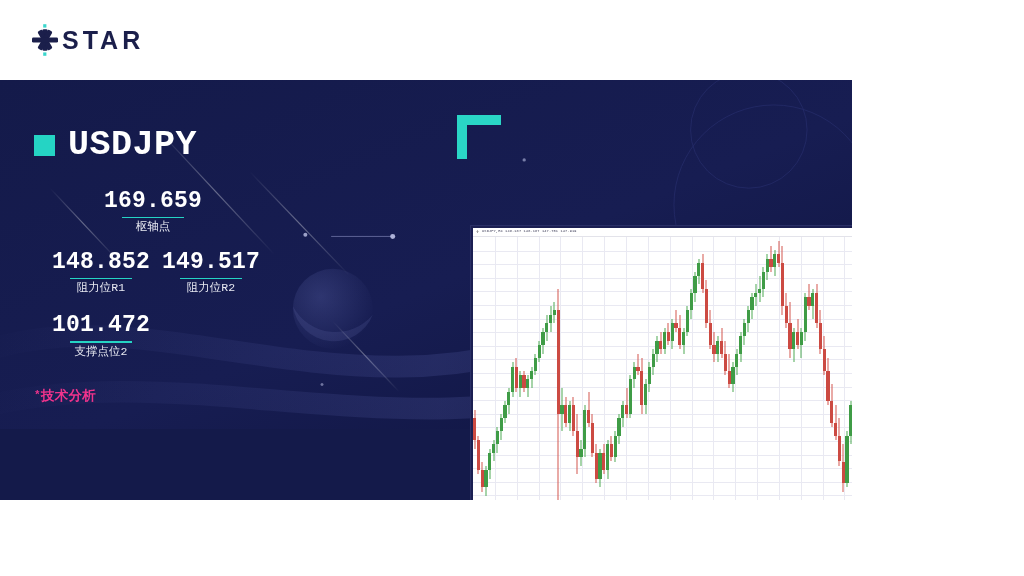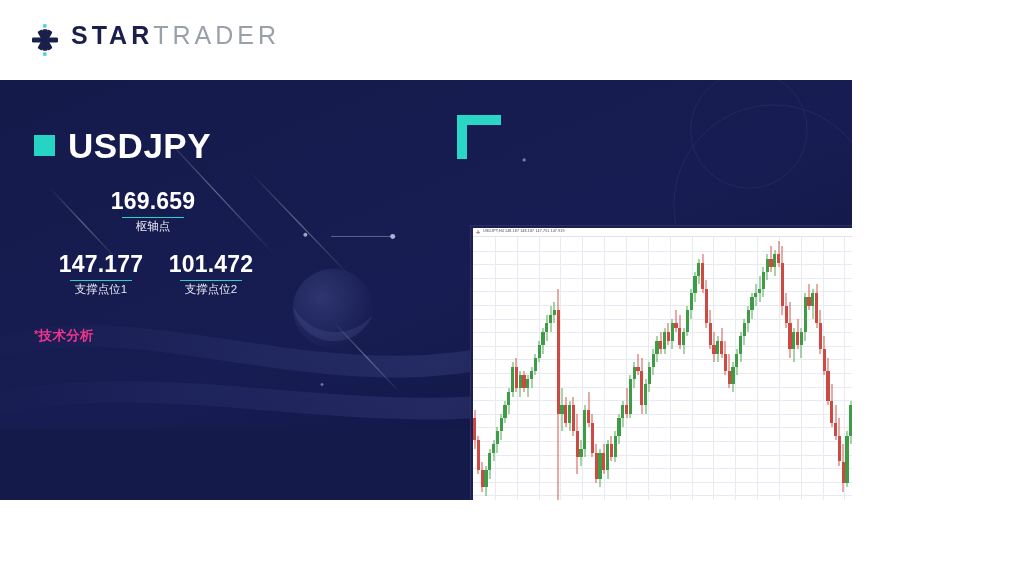--- a/index.html
+++ b/index.html
@@ -8,30 +8,30 @@
     font-family:"Liberation Sans","DejaVu Sans",sans-serif;
     background:#ffffff;
   }
   .page { position:relative; width:1024px; height:576px; background:#ffffff; }
 
   
   .header {
     position:absolute; left:0; top:0; width:1024px; height:80px;
     background:#ffffff; display:flex; align-items:center; padding-left:28px;
   }
-  .logo { display:flex; gap:9px; }
+  .logo { display:flex; align-items:center; }
   .logo-mark { position:relative; width:34px; height:34px; flex:none; }
   .logo-text { font-size:25px; letter-spacing:4.0px; font-weight:700; line-height:1; display:flex; }
   .logo-star { color:#1b1f4b; }
   .logo-trader { color:#9aa0ab; font-weight:400; }
 
   
   .panel {
     position:absolute; left:0; top:80px; width:852px; height:420px;
-    background:#141a4a; overflow:hidden;
+    background:#141a4a; overflow:hidden;font-family:Liberation Mono, monospace;
   }
   .panel-bg { position:absolute; inset:0; }
 
   
   .left { position:absolute; left:34px; top:48px; width:380px; z-index:5; }
   .title-row { display:flex; align-items:center; gap:13px; margin-bottom:26px; }
   .title-sq { width:21px; height:21px; background:#25d4c4; flex:none; }
   .pair-title { font-size:35px; font-weight:700; color:#ffffff; letter-spacing:0.5px; line-height:1; }
 
   .pivot-block { text-align:center; width:214px; margin-left:12px; }
@@ -127,21 +127,20 @@
           <g fill="#1b1f4b">
             <rect x="14.4" y="6.2" width="5.2" height="21.6" rx="1.4"></rect>
             <rect x="6.2" y="14.4" width="21.6" height="5.2" rx="1.4" transform="rotate(60 17 17)"></rect>
             <rect x="6.2" y="14.4" width="21.6" height="5.2" rx="1.4" transform="rotate(-60 17 17)"></rect>
             <rect x="4.0" y="14.4" width="26.0" height="5.2" rx="1.4"></rect>
           </g>
         </svg>
       </span>
       <span class="logo-text">
         <span class="logo-star">STAR</span>
-          <span class="logo-trader">TRADER</span>
       </span>
     </div>
   </div>
 
   <div class="panel">
 
     <svg class="panel-bg" viewBox="0 0 1024 420" preserveAspectRatio="none">
       <defs>
         <linearGradient id="gb" x1="0" y1="0" x2="1" y2="1">
           <stop offset="0" stop-color="#141a4a"></stop>
@@ -197,26 +196,33 @@
         <span class="pair-title">USDJPY</span>
       </div>
 
       <div class="pivot-block">
         <div class="val">169.659</div>
         <div class="val-underline"></div>
         <div class="lbl">枢轴点</div>
       </div>
 
       <div class="level-rows">
+        <div class="level-row">
+          <div class="level-cell">
+            <div class="val">148.852</div>
+            <div class="val-underline"></div>
+            <div class="lbl">阻力位R1</div>
+          </div>
+          <div class="level-cell">
+            <div class="val">149.517</div>
+            <div class="val-underline"></div>
+            <div class="lbl">阻力位R2</div>
+          </div>
+        </div>
         <div class="level-row second">
-          <div class="level-cell">
-            <div class="val">147.177</div>
-            <div class="val-underline"></div>
-            <div class="lbl">支撑点位1</div>
-          </div>
           <div class="level-cell">
             <div class="val">101.472</div>
             <div class="val-underline"></div>
             <div class="lbl">支撑点位2</div>
           </div>
         </div>
       </div>
 
       <div class="analysis">
         <div class="analysis-head">

